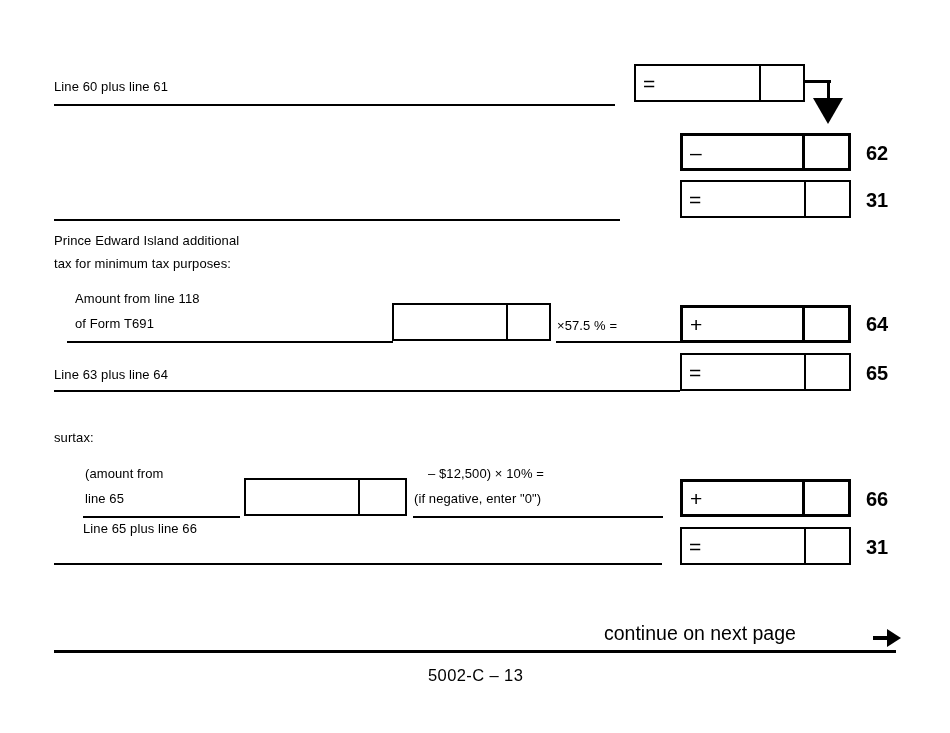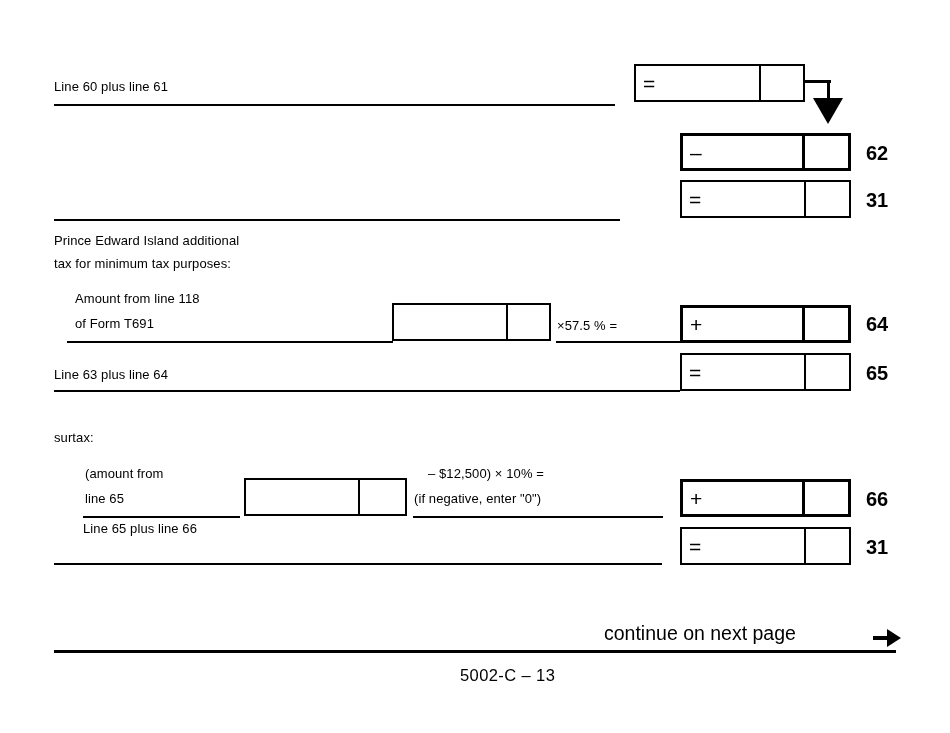--- a/index.html
+++ b/index.html
@@ -33,21 +33,20 @@
     white-space: pre;
   }
   .footer-txt {
     font-size: 19.5px;
     white-space: pre;
   }
   .pagenum {
     font-size: 16.5px;
     white-space: pre;
     letter-spacing: 0.4px;
-    margin-left: 32px;
   }
 
   
   .rule { background: #000000; height: 2px; }
   .rule-thin { background: #000000; height: 1.6px; }
   .rule-thick { background: #000000; height: 3px; }
 
   
   .box {
     box-sizing: border-box;

